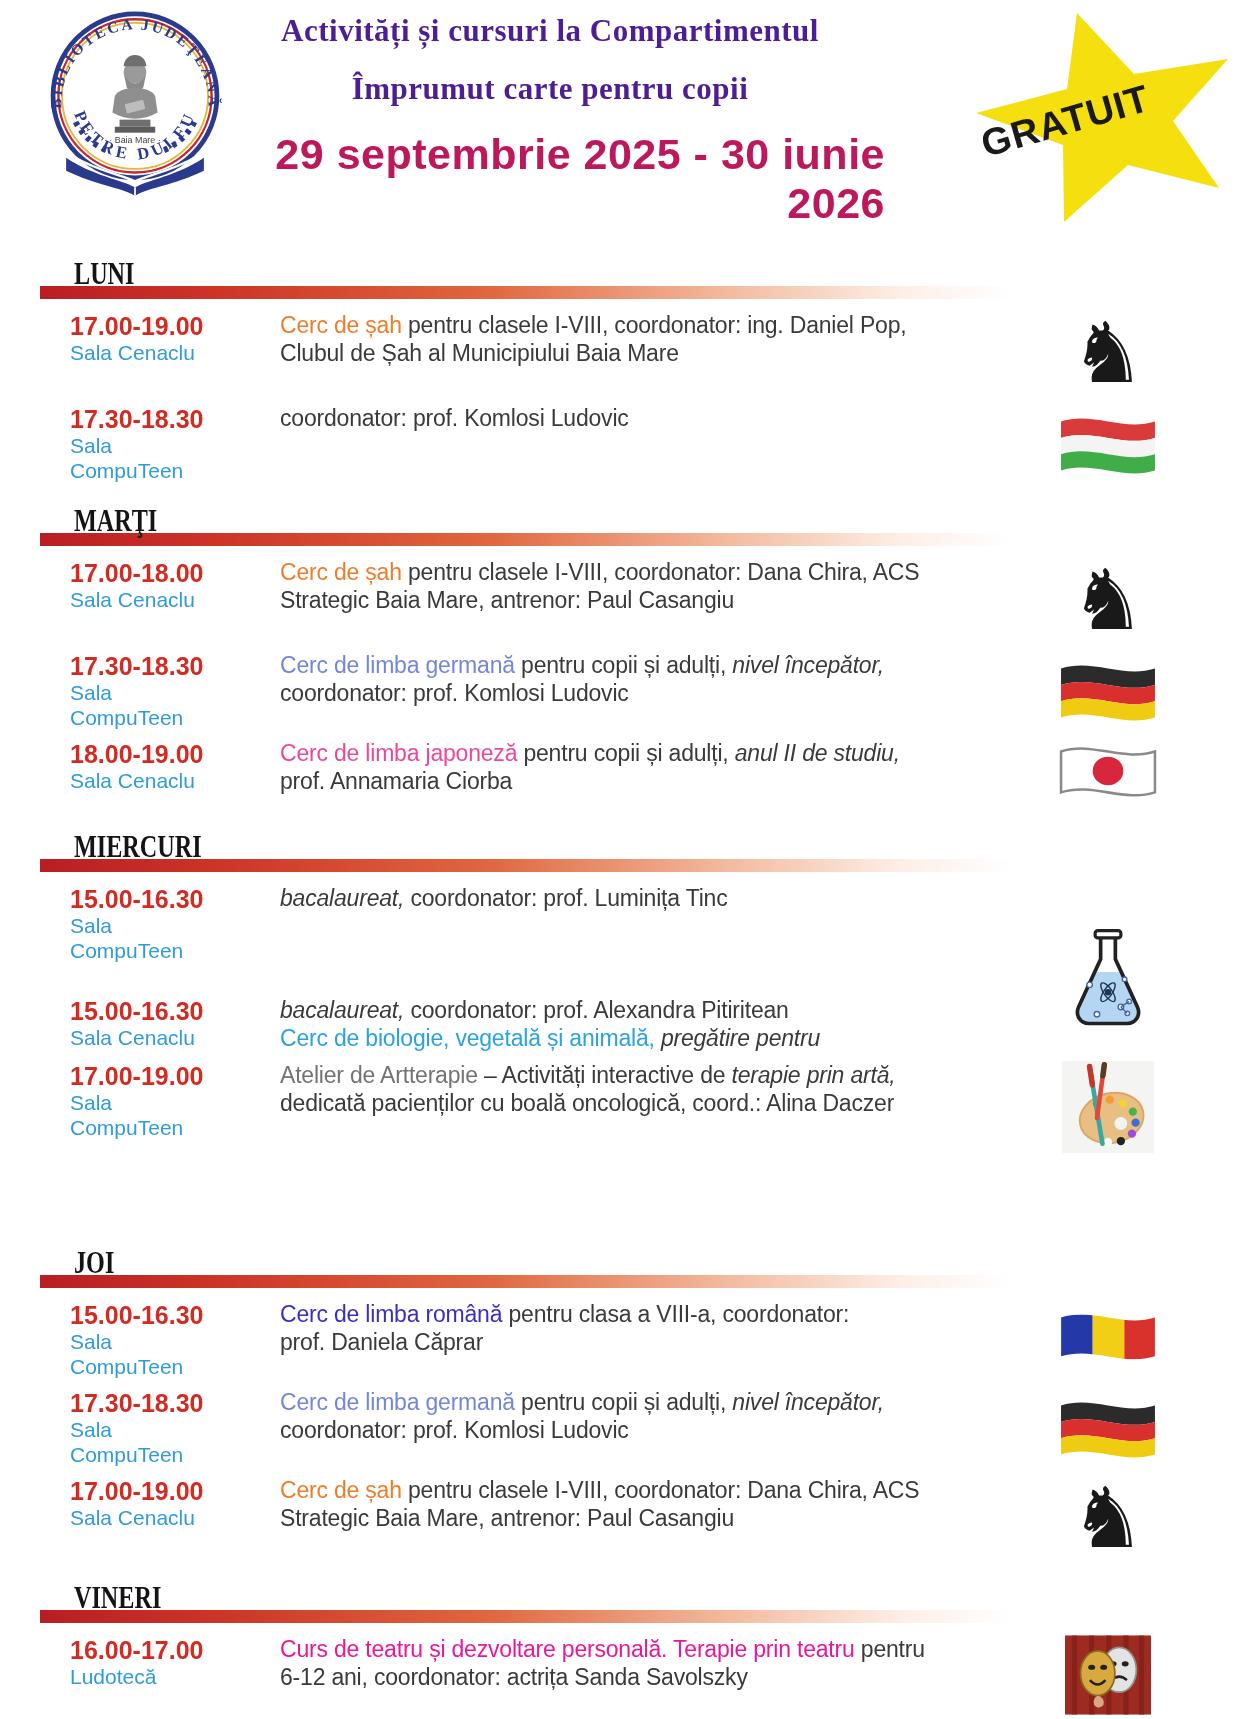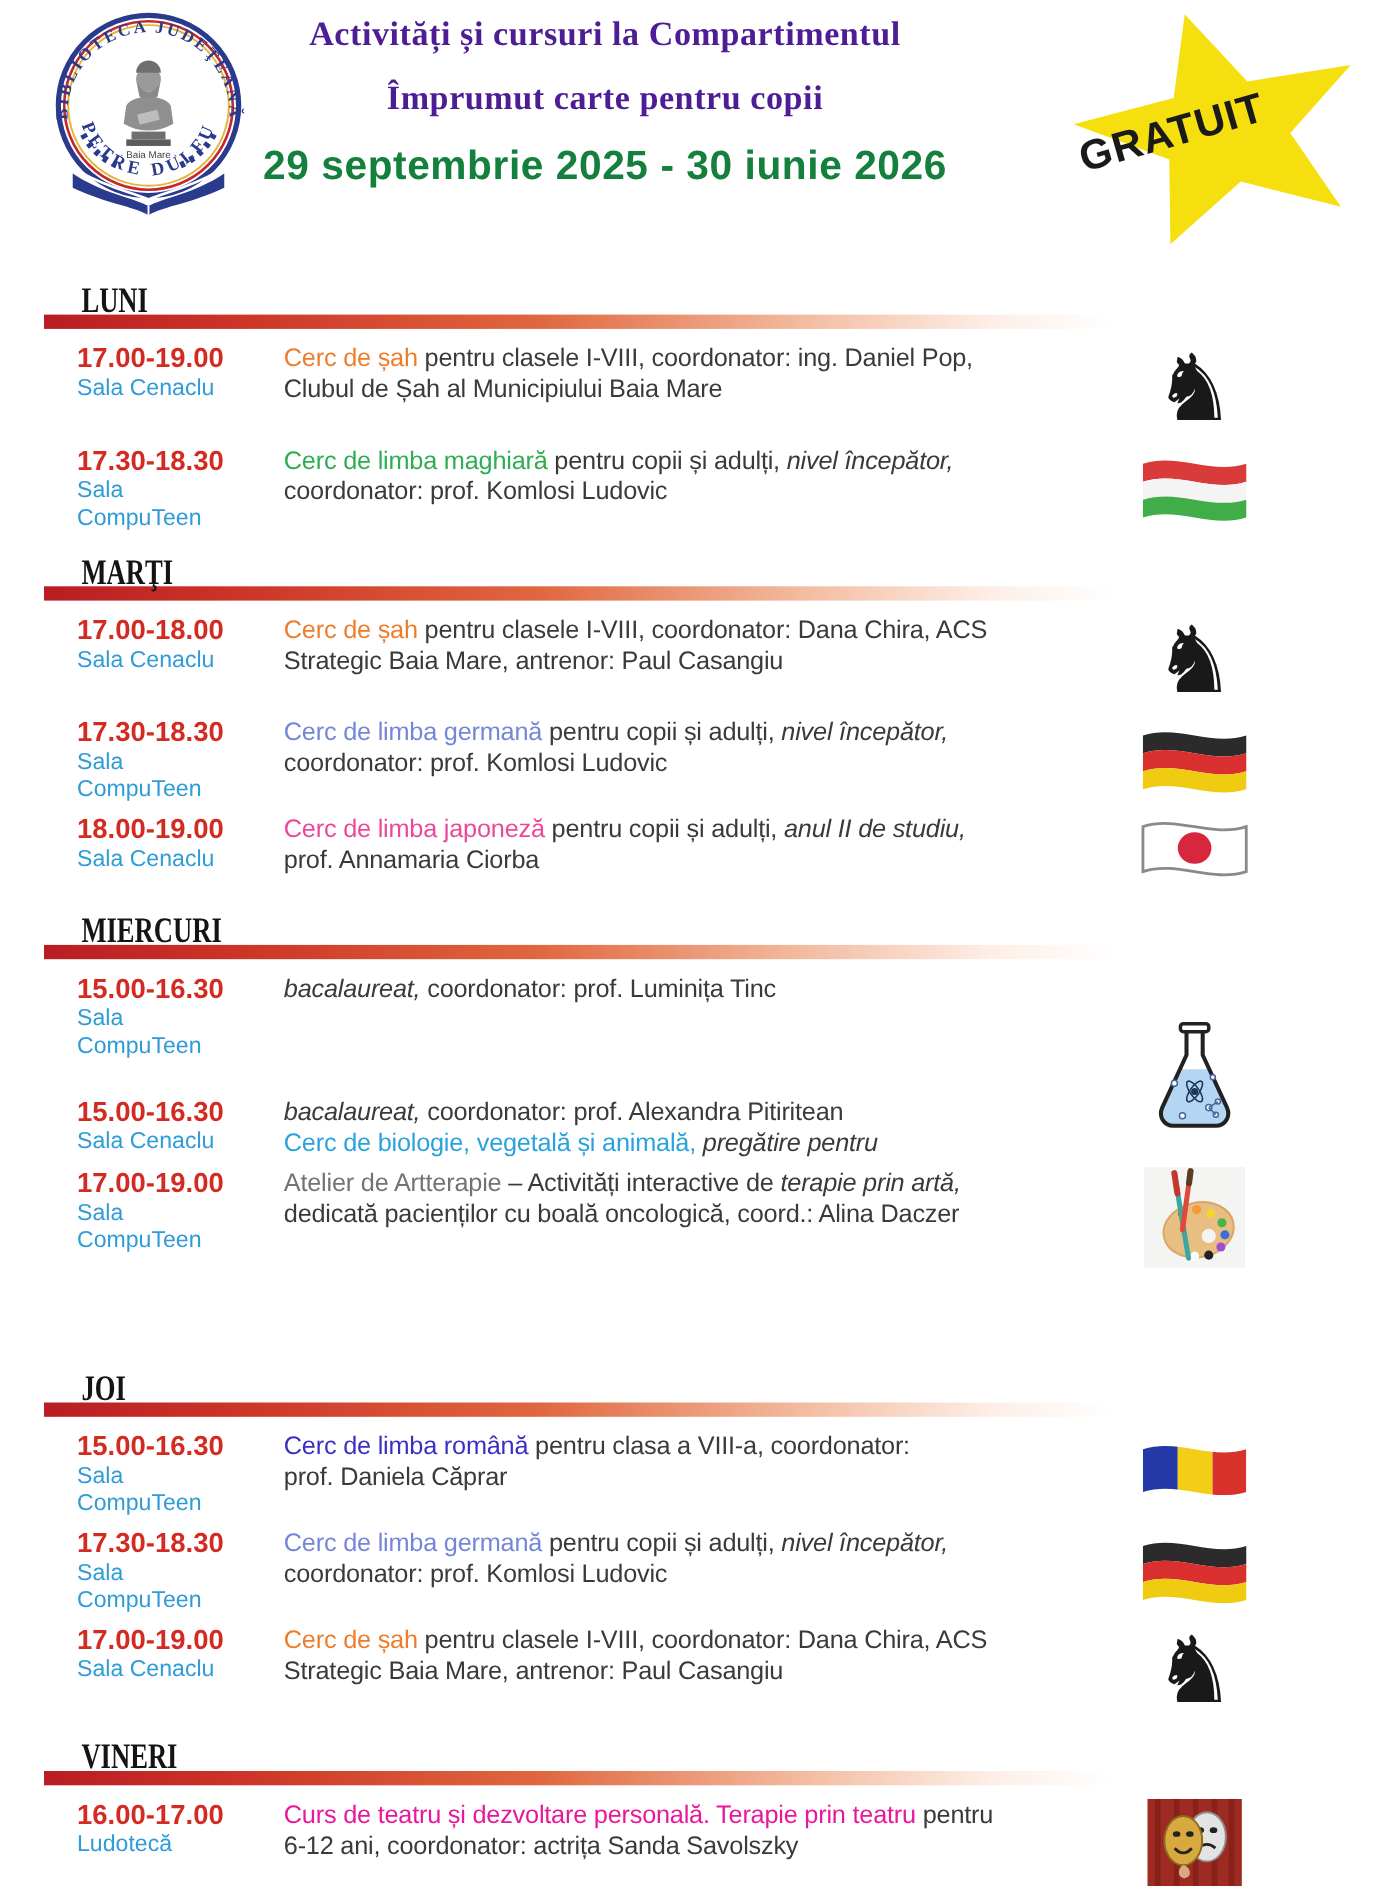--- a/index.html
+++ b/index.html
@@ -4,41 +4,41 @@
 <style>
   html,body{margin:0;padding:0;background:#fff;}
   .page{position:relative;width:1251px;height:1719px;background:#fff;overflow:hidden;
         font-family:"Liberation Sans",sans-serif;}
   
   .hdr{position:relative;height:252px;}
   .logo{position:absolute;left:40px;top:8px;}
   .titles{position:absolute;left:215px;top:14px;width:670px;text-align:center;}
   .titles h1{margin:0 0 24px 0;font-family:"Liberation Serif",serif;font-weight:700;
              font-size:31px;line-height:1.1;color:#4c1d95;letter-spacing:.5px;}
-  .date-range{margin-top:6px;font-weight:700;font-size:37px;color:#15803d;letter-spacing:.5px;}
+  .date-range{margin-top:6px;font-weight:700;font-size:43px;color:#be185d;letter-spacing:.5px;text-align:right;}
   .star-wrap{position:absolute;right:4px;top:4px;width:334px;height:234px;}
   .star-wrap svg{position:absolute;left:0;top:0;}
   .star-text{position:absolute;left:66px;top:96px;transform:rotate(-16deg);
              font-size:38px;font-weight:700;color:#1a1a1a;letter-spacing:1px;}
   
   #schedule{padding-left:40px;margin-top:4px;}
   .day{margin-top:20px;}
   .day:first-child{margin-top:0;}
   .day.big-gap{margin-top:92px;}
   .day-name{display:inline-block;margin:0 0 0 34px;position:relative;z-index:2;
             font-family:"Liberation Serif",serif;font-weight:700;font-size:31px;color:#141414;
             transform:scale(.78,1.05);transform-origin:left bottom;letter-spacing:0;}
   .day-bar{height:13px;width:1000px;margin:-6px 0 12px 0;
            background:linear-gradient(to right,#b91d23 0%,#cc3527 18%,#e0673f 45%,
                       #f2b89b 68%,#fdeee6 86%,rgba(255,255,255,0) 97%);}
   .row{display:flex;align-items:flex-start;margin:0 0 9px 30px;gap:28px;}
   .tr-col{width:160px;flex:none;padding-top:1px;}
   .time{font-weight:700;font-size:25px;line-height:28px;color:#D32B22;}
   .room{font-size:21px;line-height:25px;color:#2F9CD8;}
-  .desc{width:730px;flex:none;padding-top:0;}
+  .desc{width:730px;flex:none;padding-top:0;margin-left:22px;}
   .desc-line{font-size:23px;line-height:28px;color:#3A3A39;white-space:nowrap;letter-spacing:-.2px;}
   .icon-cell{width:140px;flex:none;display:flex;justify-content:center;align-items:center;align-self:center;}
   .shift-down{transform:translateY(42px);}
   .glyph-knight{font-family:"DejaVu Sans",sans-serif;font-size:84px;line-height:1;color:#191919;}
 </style>
 </head>
 <body>
 
 <div class="page">
 
@@ -108,21 +108,20 @@
               <div class="glyph-knight">♞</div>
             </div>
     </div>
 
     <div class="row">
       <div class="tr-col">
         <div class="time">17.30-18.30</div>
         <div class="room">Sala CompuTeen</div>
       </div>
       <div class="desc">
-              <div class="desc-line"><span style="color: rgb(47, 173, 82);">Cerc de limba maghiară</span><span> pentru copii și adulți, </span><span style="font-style: italic;">nivel începător,</span></div>
               <div class="desc-line"><span>coordonator: prof. Komlosi Ludovic</span></div>
             </div>
       <div class="icon-cell">
               <svg width="98" height="66" viewBox="0 0 96 64">
       <path d="M2 10 C33 0 63 20 94 10 L94 26 C63 36 33 16 2 26 Z" fill="#D93B3B"></path>
       <path d="M2 26 C33 16 63 36 94 26 L94 42 C63 52 33 32 2 42 Z" fill="#F4F4F4"></path>
       <path d="M2 42 C33 32 63 52 94 42 L94 58 C63 68 33 48 2 58 Z" fill="#41AD49"></path>
     </svg>
             </div>
     </div>

